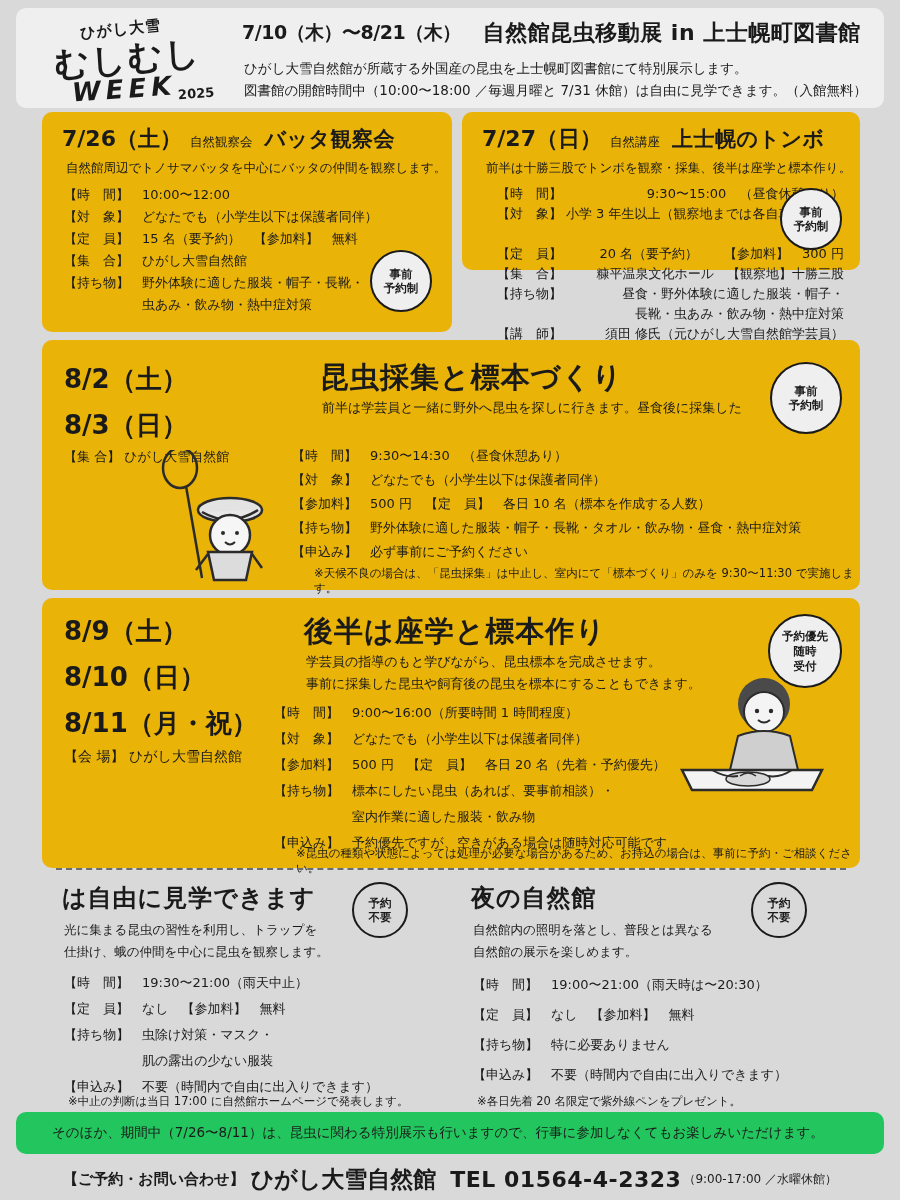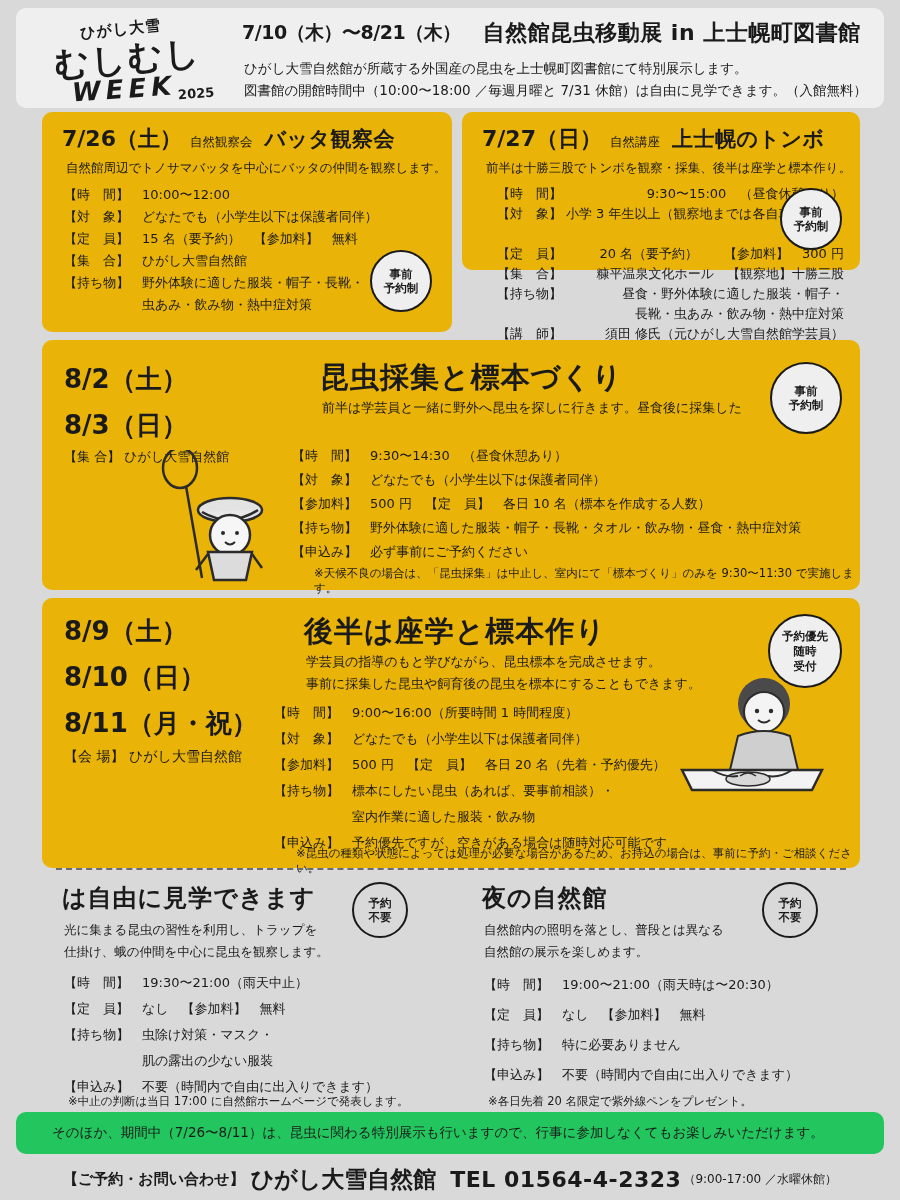--- a/index.html
+++ b/index.html
@@ -56,21 +56,21 @@
   .big-date{position:absolute;font-size:26px;font-weight:bold;}
   .big-title{position:absolute;font-size:29px;font-weight:bold;letter-spacing:1px;}
   .big-desc{position:absolute;font-size:13px;line-height:20px;}
   .note{position:absolute;font-size:11.5px;}
 
   
   #ev-hyohon{left:42px;top:598px;width:818px;height:270px;}
 
   
   #ev-light{left:42px;top:876px;width:410px;height:228px;background:transparent;}
-  #ev-night{left:462px;top:876px;width:398px;height:228px;background:transparent;}
+  #ev-night{left:451px;top:876px;width:398px;height:228px;background:transparent;}
   .sec-title{position:absolute;font-size:24px;font-weight:bold;letter-spacing:1px;}
 
   .dashes{position:absolute;left:56px;top:868px;width:790px;border-top:2px dashed #6b6b6b;}
 
   
   #footer-note{left:16px;top:1112px;width:868px;height:42px;background:#22c55e;}
   #footer-note span{position:absolute;left:36px;top:12px;font-size:13.5px;}
 
   #footer-contact{position:absolute;left:0;top:1158px;width:900px;height:42px;display:flex;align-items:center;justify-content:center;}
   .fc1{font-size:15px;font-weight:bold;}

